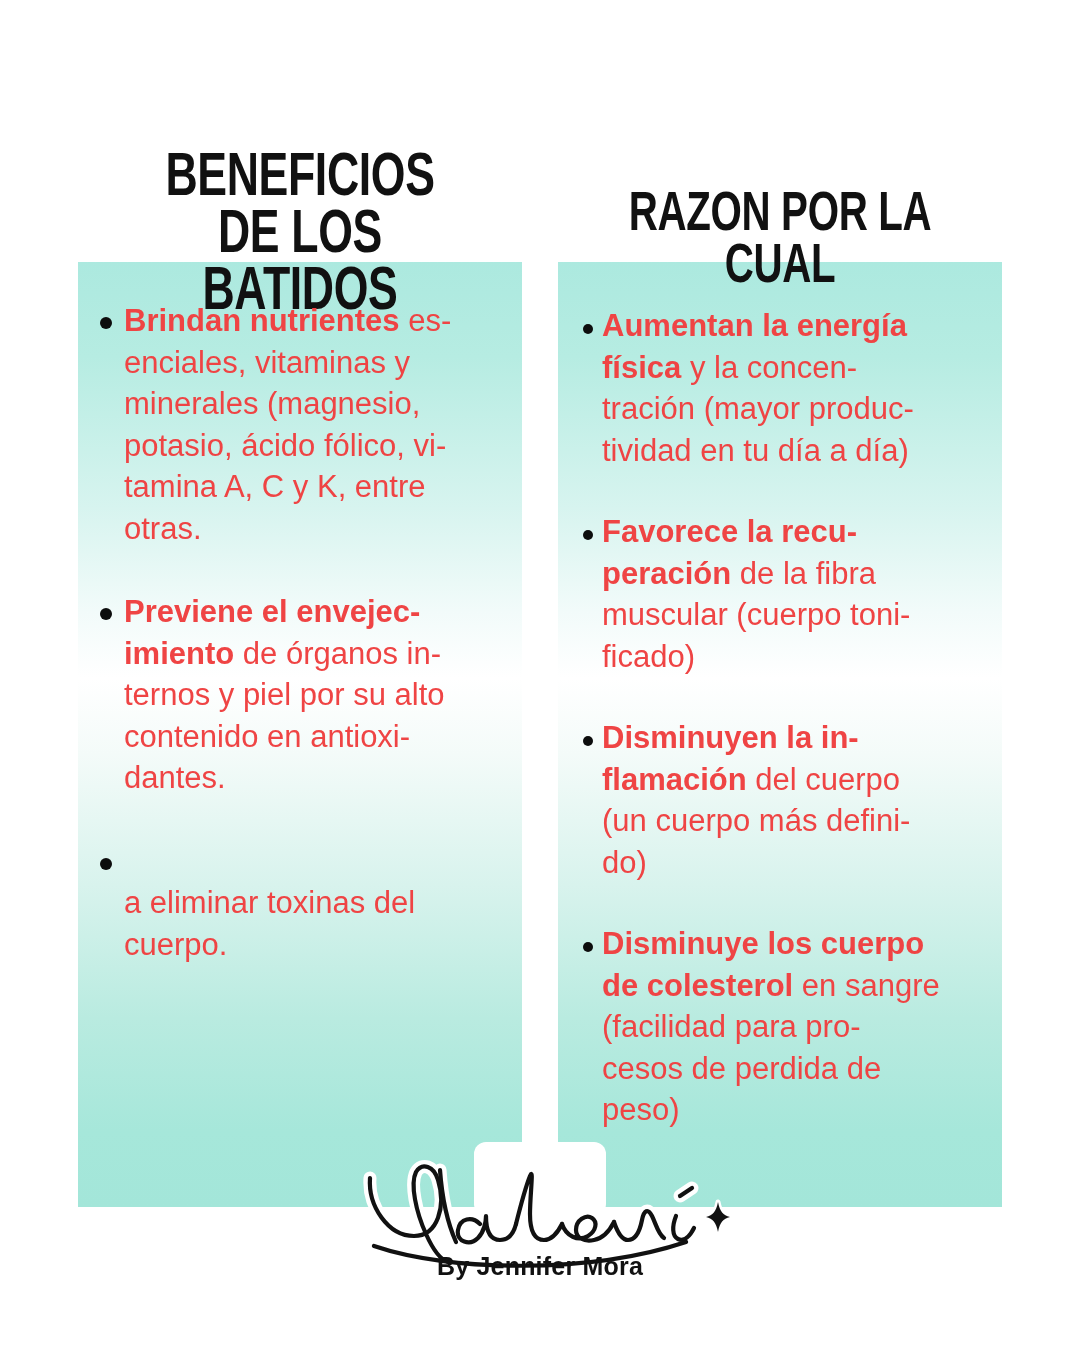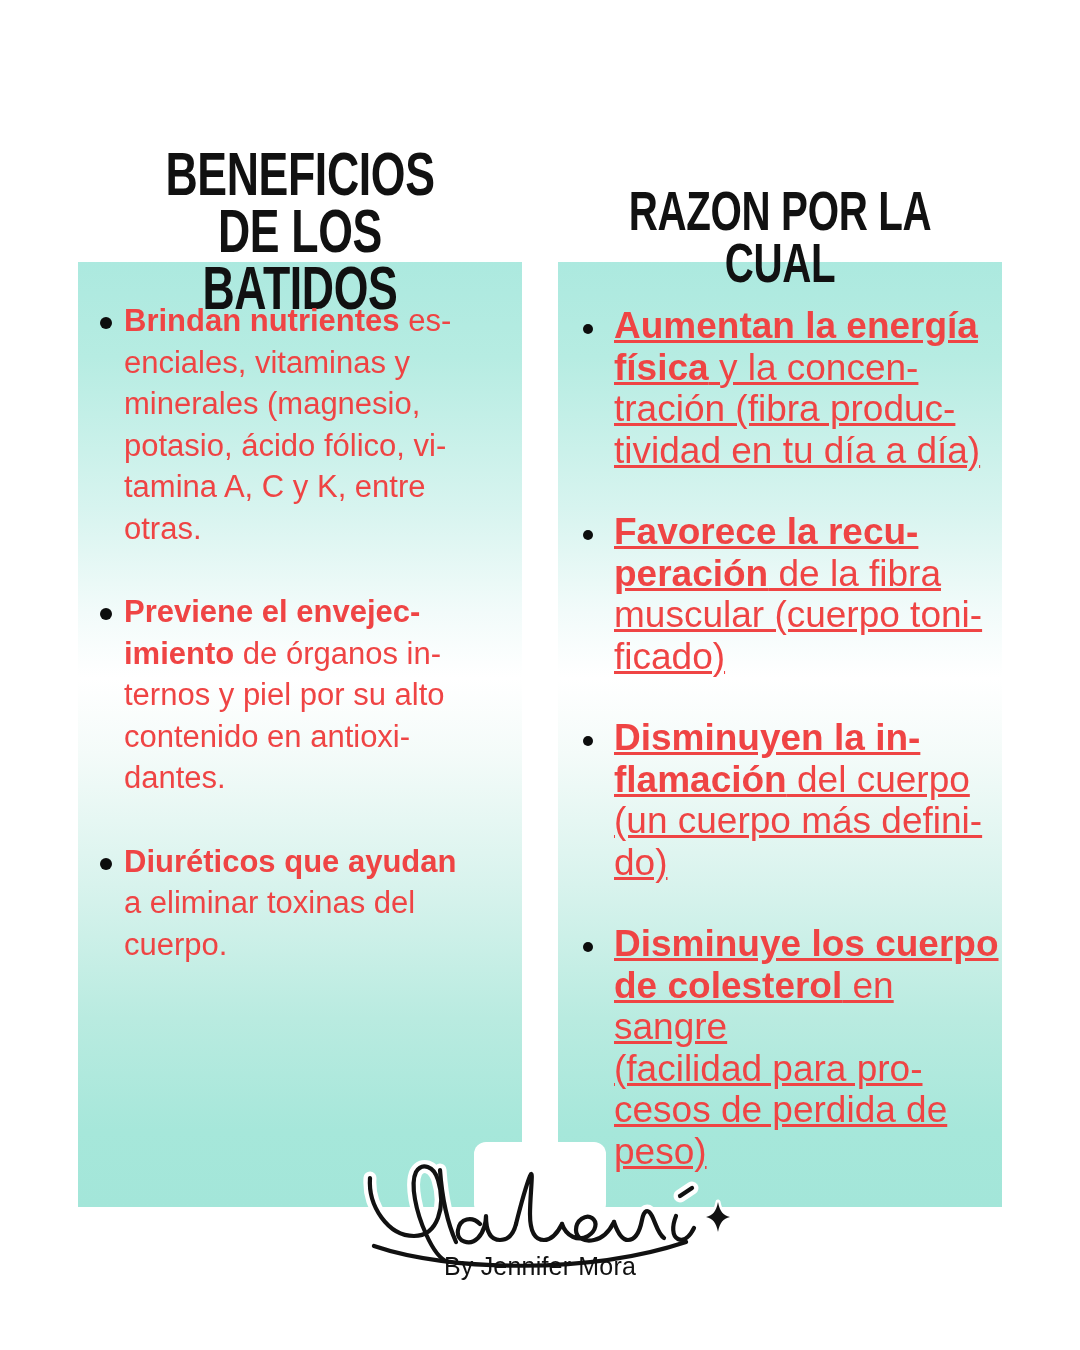--- a/index.html
+++ b/index.html
@@ -94,25 +94,24 @@
     line-height: 41.5px;
     margin-bottom: 42px;
     padding-left: 46px;
   }
   #list-left .bullet-item::before {
     width: 12px; height: 12px;
     left: 22px; top: 17px;
   }
 
   #list-right .bullet-item {
-    font-size: 37px;
+    font-size: 31px;
     line-height: 41.5px;
     margin-bottom: 40px;
-    padding-left: 56px;
-    text-decoration: underline;
+    padding-left: 44px;
   }
   #list-right .bullet-item::before {
     width: 10px; height: 10px;
     left: 25px; top: 19px;
   }
 
   .lead { font-weight: bold; }
 
   
   #logo-block {
@@ -136,21 +135,21 @@
   #logo-mark {
     position: relative;
     width: 420px;
     height: 120px;
   }
   #logo-mark svg { display: block; }
   #logo-byline {
     position: relative;
     margin-top: -18px;
     font-size: 25px;
-    font-weight: normal;
+    font-weight: bold;
     color: #111111;
     letter-spacing: 0.2px;
   }
 </style>
 </head>
 <body>
 
 <div class="panel" id="panel-left"></div>
 <div class="panel" id="panel-right"></div>
 
@@ -164,29 +163,29 @@
 enciales, vitaminas y
 minerales (magnesio,
 potasio, ácido fólico, vi-
 tamina A, C y K, entre
 otras.</span></li>
   <li class="bullet-item"><span class="lead">Previene el envejec-
 imiento</span><span> de órganos in-
 ternos y piel por su alto
 contenido en antioxi-
 dantes.</span></li>
-  <li class="bullet-item"><span class="lead">Diuréticos que ayudan</span><span>
+  <li class="bullet-item"><span>
 a eliminar toxinas del
 cuerpo.</span></li>
 </ul>
 
 <ul class="bullet-list" id="list-right">
   <li class="bullet-item"><span class="lead">Aumentan la energía
 física</span><span> y la concen-
-tración (fibra produc-
+tración (mayor produc-
 tividad en tu día a día)</span></li>
   <li class="bullet-item"><span class="lead">Favorece la recu-
 peración</span><span> de la fibra
 muscular (cuerpo toni-
 ficado)</span></li>
   <li class="bullet-item"><span class="lead">Disminuyen la in-
 flamación</span><span> del cuerpo
 (un cuerpo más defini-
 do)</span></li>
   <li class="bullet-item"><span class="lead">Disminuye los cuerpo

